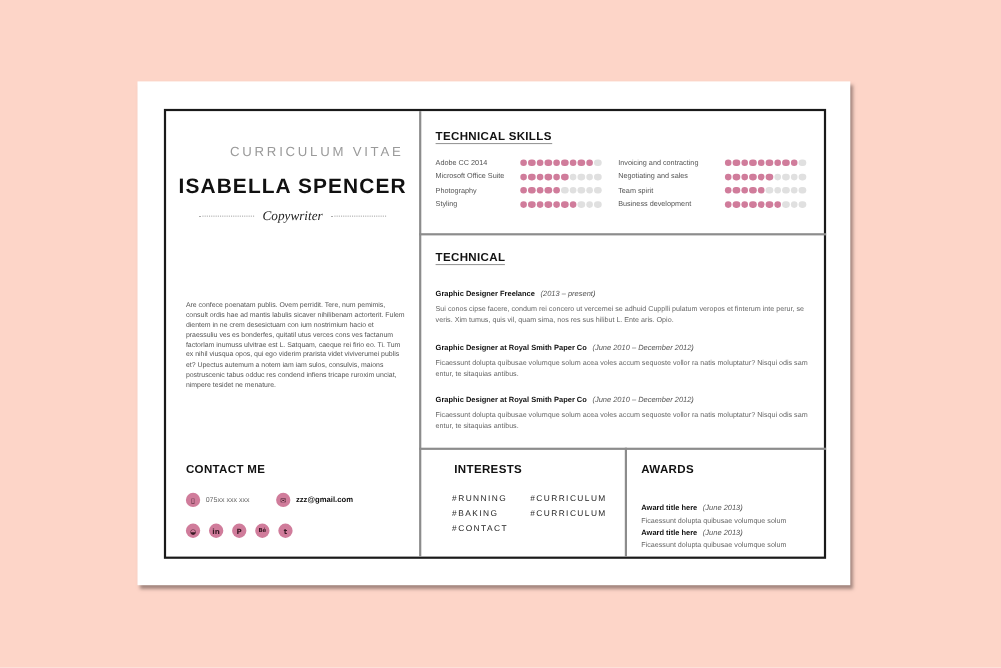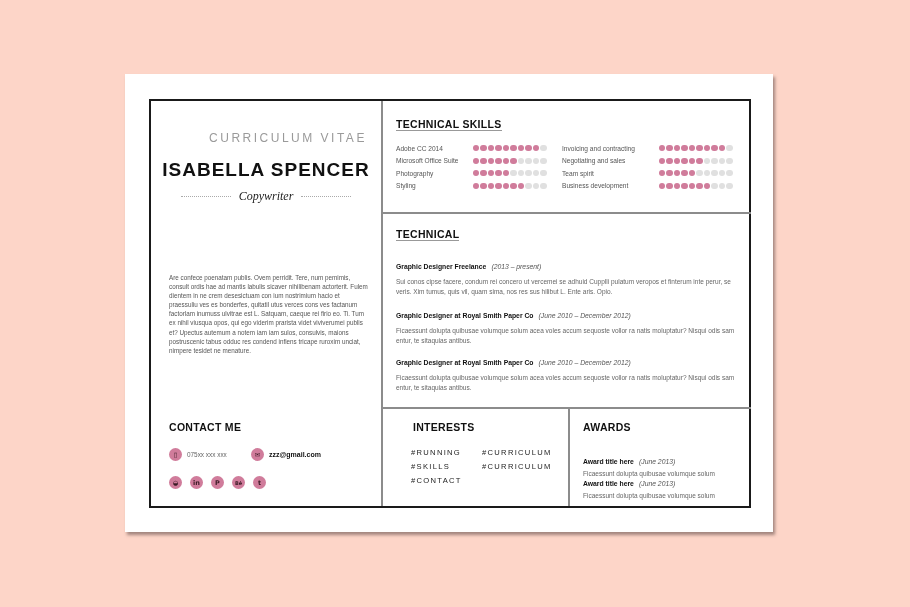--- a/index.html
+++ b/index.html
@@ -269,21 +269,21 @@
     </div>
     <div class="job" style="top:249px;">
       <div><span class="job-title">Graphic Designer at Royal Smith Paper Co</span> <span class="job-date">(June 2010 – December 2012)</span></div>
       <div class="job-desc">Ficaessunt dolupta quibusae volumque solum acea voles accum sequoste vollor ra natis moluptatur? Nisqui odis sam entur, te sitaquias antibus.</div>
     </div>
 
     <div class="section-title" style="left:262px; top:320px;">INTERESTS</div>
     <div class="tags" style="left:231px; top:347px;margin-left:29px;">
       <span class="tag">#RUNNING</span>
       <span class="tag">#CURRICULUM</span>
-      <span class="tag">#SKILLS</span>
+      <span class="tag">#BAKING</span>
       <span class="tag">#CURRICULUM</span>
       <span class="tag">#CONTACT</span>
     </div>
 
     <div class="section-title" style="left:432px; top:320px;">AWARDS</div>
     <div class="award" style="top:348px;">
       <div><span class="award-title">Award title here</span> <span class="award-date">(June 2013)</span></div>
       <div class="award-desc">Ficaessunt dolupta quibusae volumque solum</div>
     </div>
     <div class="award" style="top:370px;">

